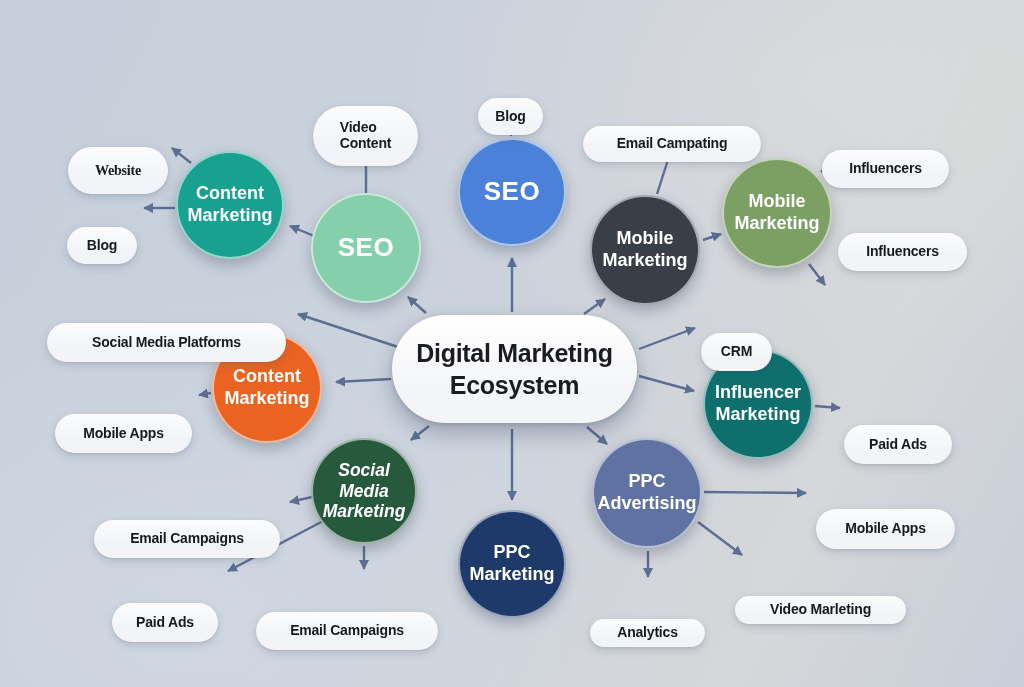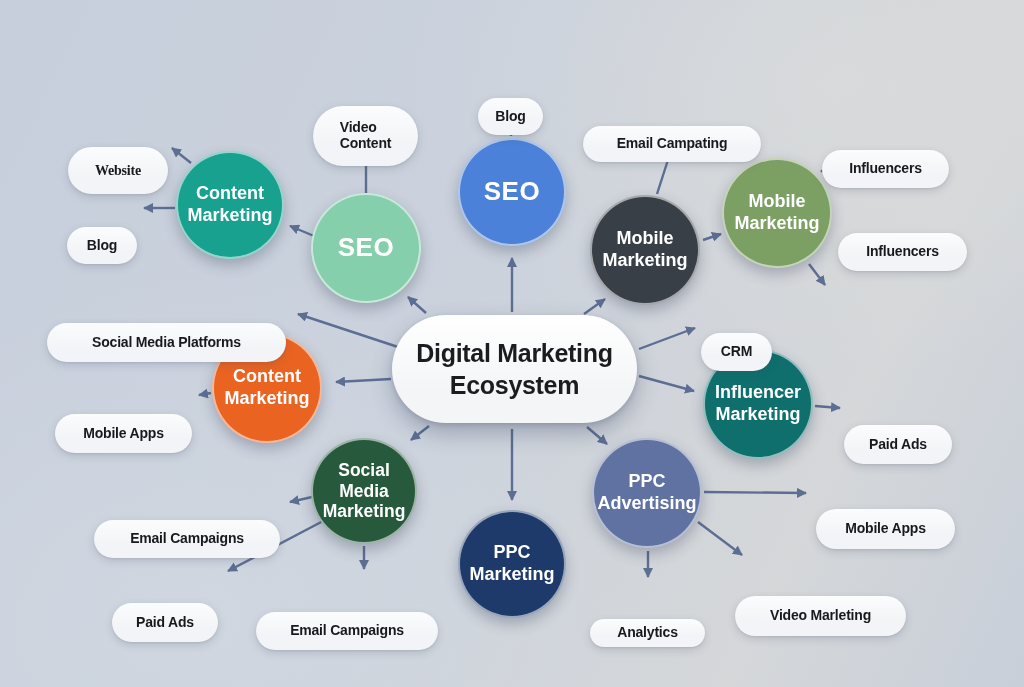--- a/index.html
+++ b/index.html
@@ -101,21 +101,21 @@
   <div class="node node--big" style="left: 311px; top: 193px; width: 110px; height: 110px; background-color: rgb(133, 207, 172);">SEO</div>
   <div class="node node--big" style="left: 458px; top: 138px; width: 108px; height: 108px; background-color: rgb(75, 129, 216);">SEO</div>
   <div class="node" style="left: 590px; top: 195px; width: 110px; height: 110px; background-color: rgb(57, 63, 71);">Mobile
 Marketing</div>
   <div class="node" style="left: 722px; top: 158px; width: 110px; height: 110px; background-color: rgb(124, 159, 100);">Mobile
 Marketing</div>
   <div class="node" style="left: 703px; top: 349px; width: 110px; height: 110px; background-color: rgb(14, 111, 109);">Influencer
 Marketing</div>
   <div class="node" style="left: 212px; top: 333px; width: 110px; height: 110px; background-color: rgb(234, 99, 33);">Content
 Marketing</div>
-  <div class="node node--three" style="left: 311px; top: 438px; width: 106px; height: 106px; background-color: rgb(39, 89, 60);">Social
+  <div class="node node--three" style="left: 311px; top: 438px; width: 106px; height: 106px; background-color: rgb(39, 89, 60); font-style: italic;">Social
 Media
 Marketing</div>
   <div class="node" style="left: 458px; top: 510px; width: 108px; height: 108px; background-color: rgb(29, 58, 107);">PPC
 Marketing</div>
   <div class="node" style="left: 592px; top: 438px; width: 110px; height: 110px; background-color: rgb(95, 114, 161);">PPC
 Advertising</div>
 
   <div class="pill" style="left:68px;top:111px;width:100px;height:47px;font-family:Liberation Serif, serif;">Website</div>
   <div class="pill" style="left:67px;top:191px;width:70px;height:37px;">Blog</div>
   <div class="pill" style="left:313px;top:70px;width:105px;height:60px;">Video
@@ -125,16 +125,16 @@
   <div class="pill" style="left:822px;top:114px;width:127px;height:38px;">Influencers</div>
   <div class="pill" style="left:838px;top:197px;width:129px;height:38px;">Influencers</div>
   <div class="pill" style="left:701px;top:297px;width:71px;height:38px;">CRM</div>
   <div class="pill" style="left:47px;top:287px;width:239px;height:39px;">Social Media Platforms</div>
   <div class="pill" style="left:55px;top:378px;width:137px;height:39px;">Mobile Apps</div>
   <div class="pill" style="left:94px;top:484px;width:186px;height:38px;">Email Campaigns</div>
   <div class="pill" style="left:112px;top:567px;width:106px;height:39px;">Paid Ads</div>
   <div class="pill" style="left:256px;top:576px;width:182px;height:38px;">Email Campaigns</div>
   <div class="pill" style="left:844px;top:389px;width:108px;height:39px;">Paid Ads</div>
   <div class="pill" style="left:816px;top:473px;width:139px;height:40px;">Mobile Apps</div>
-  <div class="pill" style="left:735px;top:560px;width:171px;height:40px;">Video Marleting</div>
+  <div class="pill" style="left:735px;top:560px;width:171px;height:28px;">Video Marleting</div>
   <div class="pill" style="left:590px;top:583px;width:115px;height:28px;">Analytics</div>
 
 </div>
 
 </body></html>

